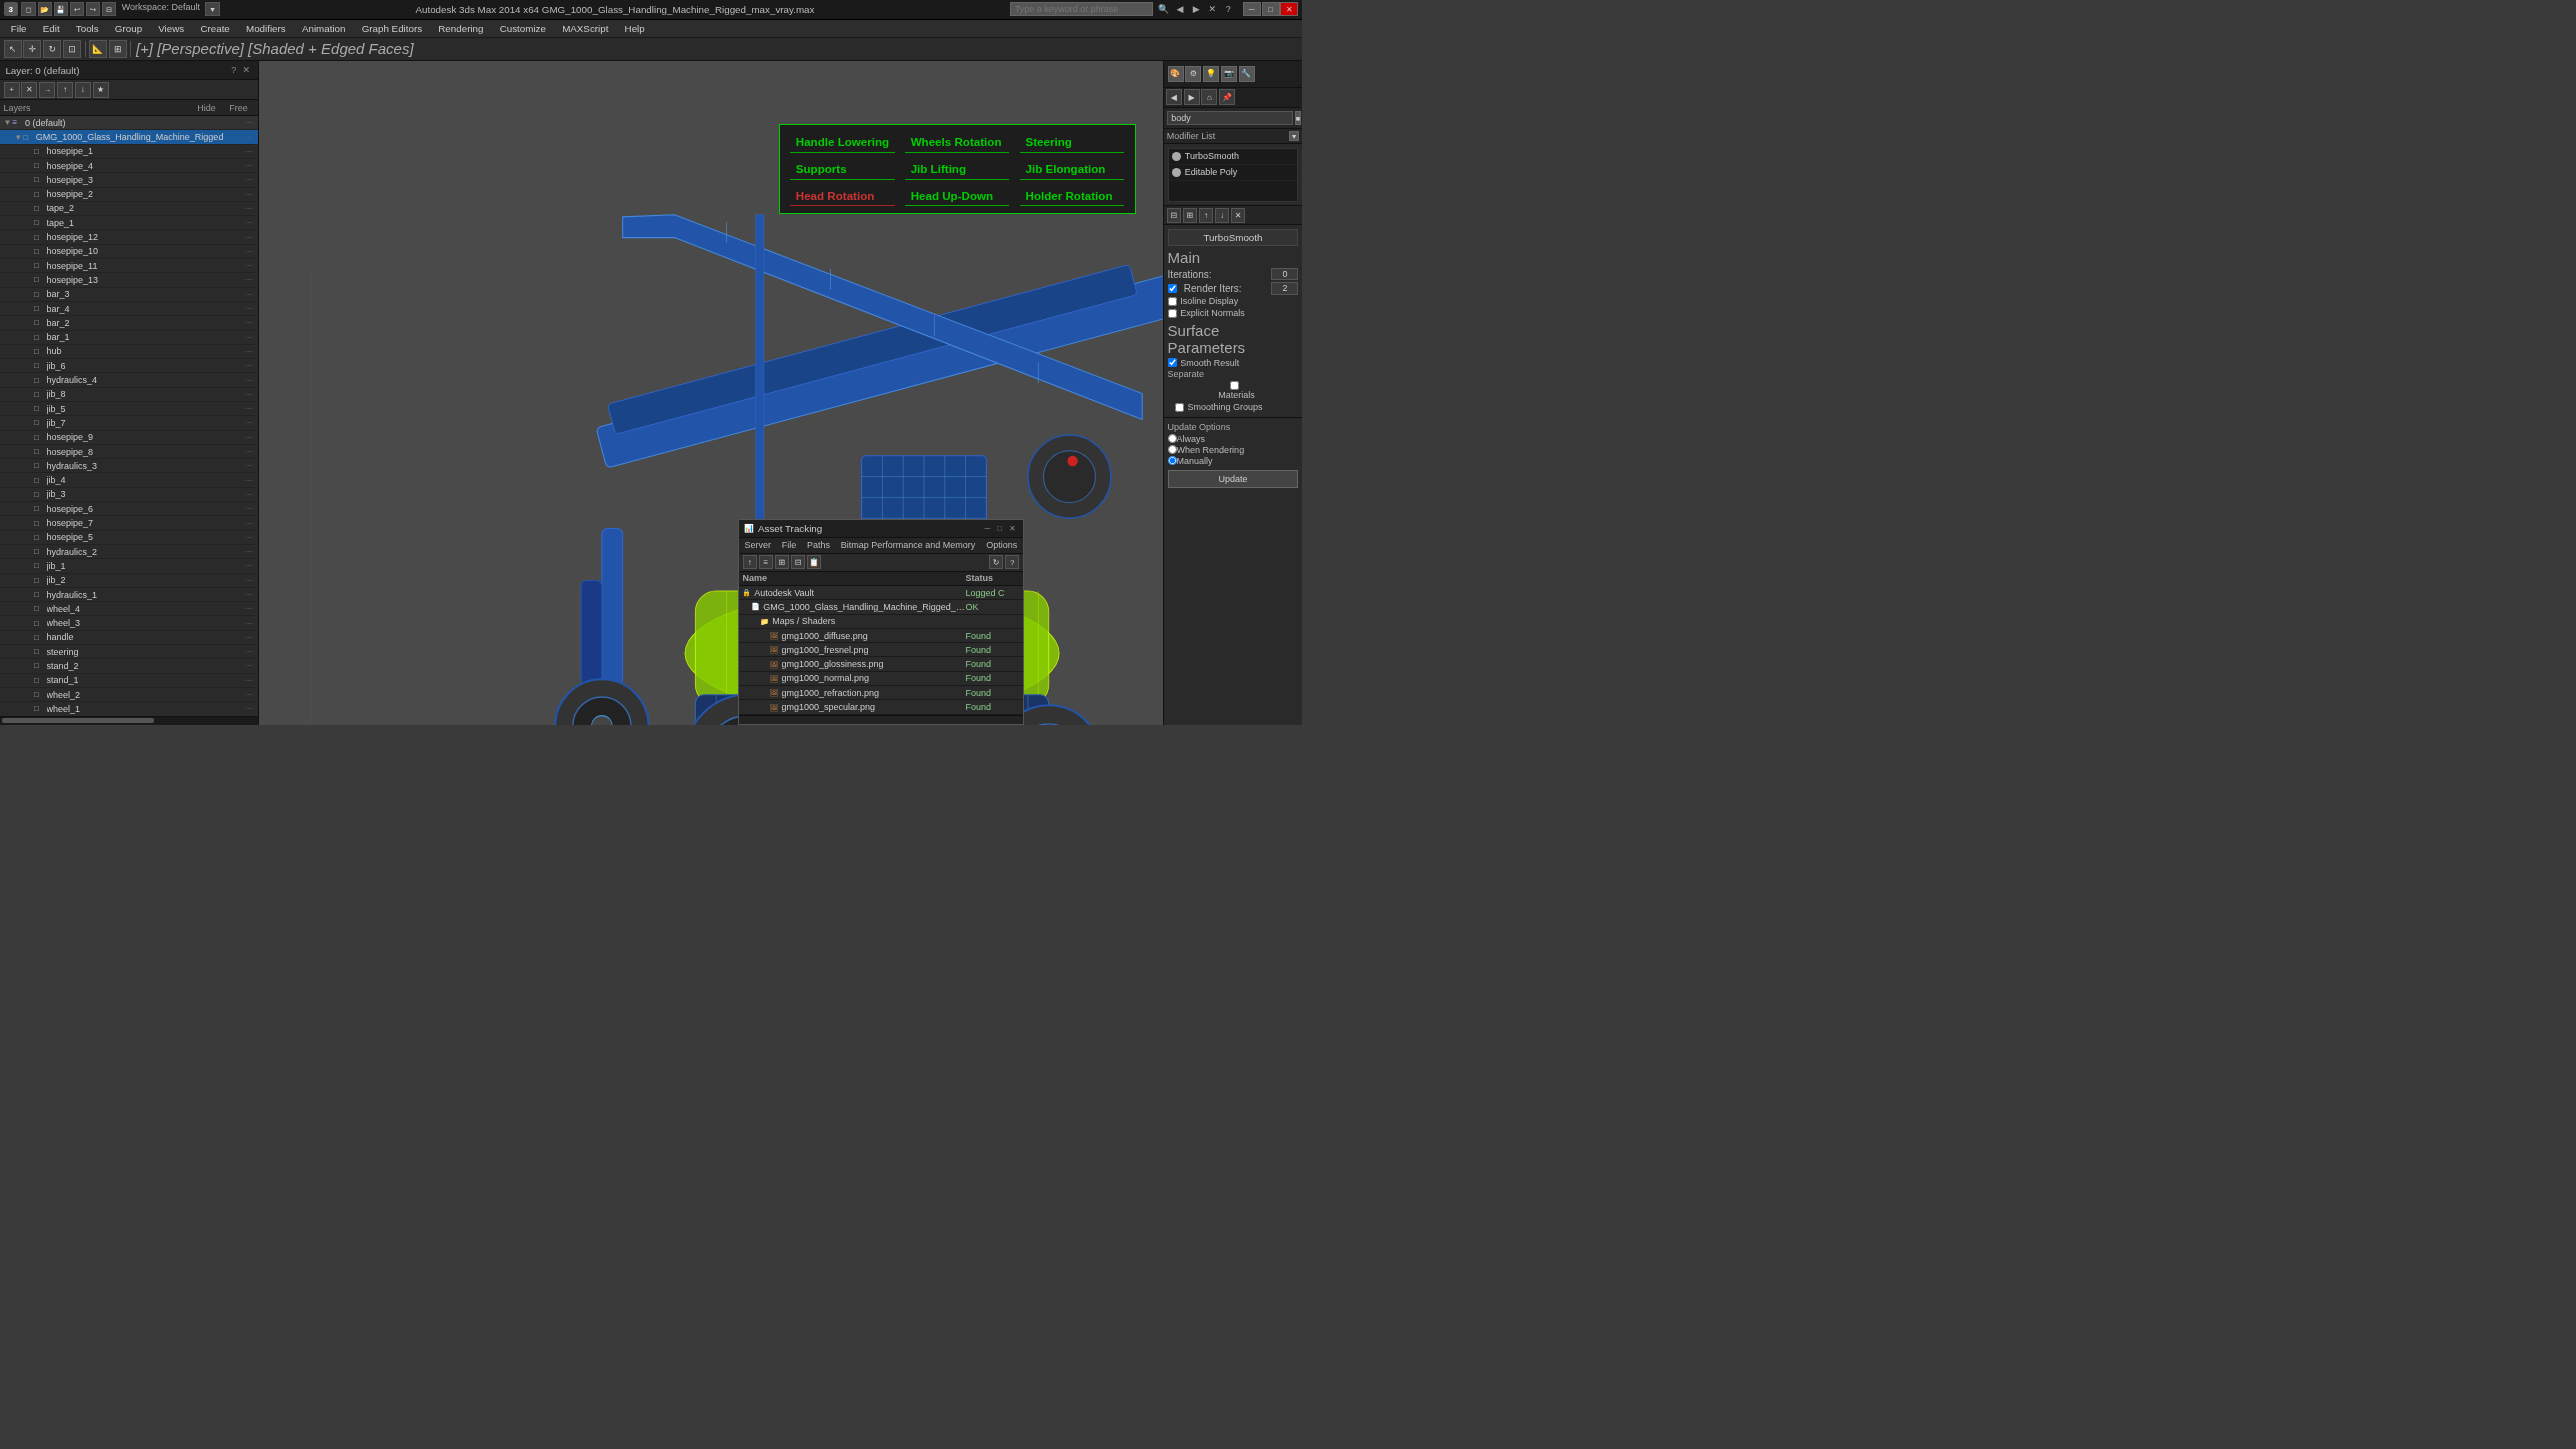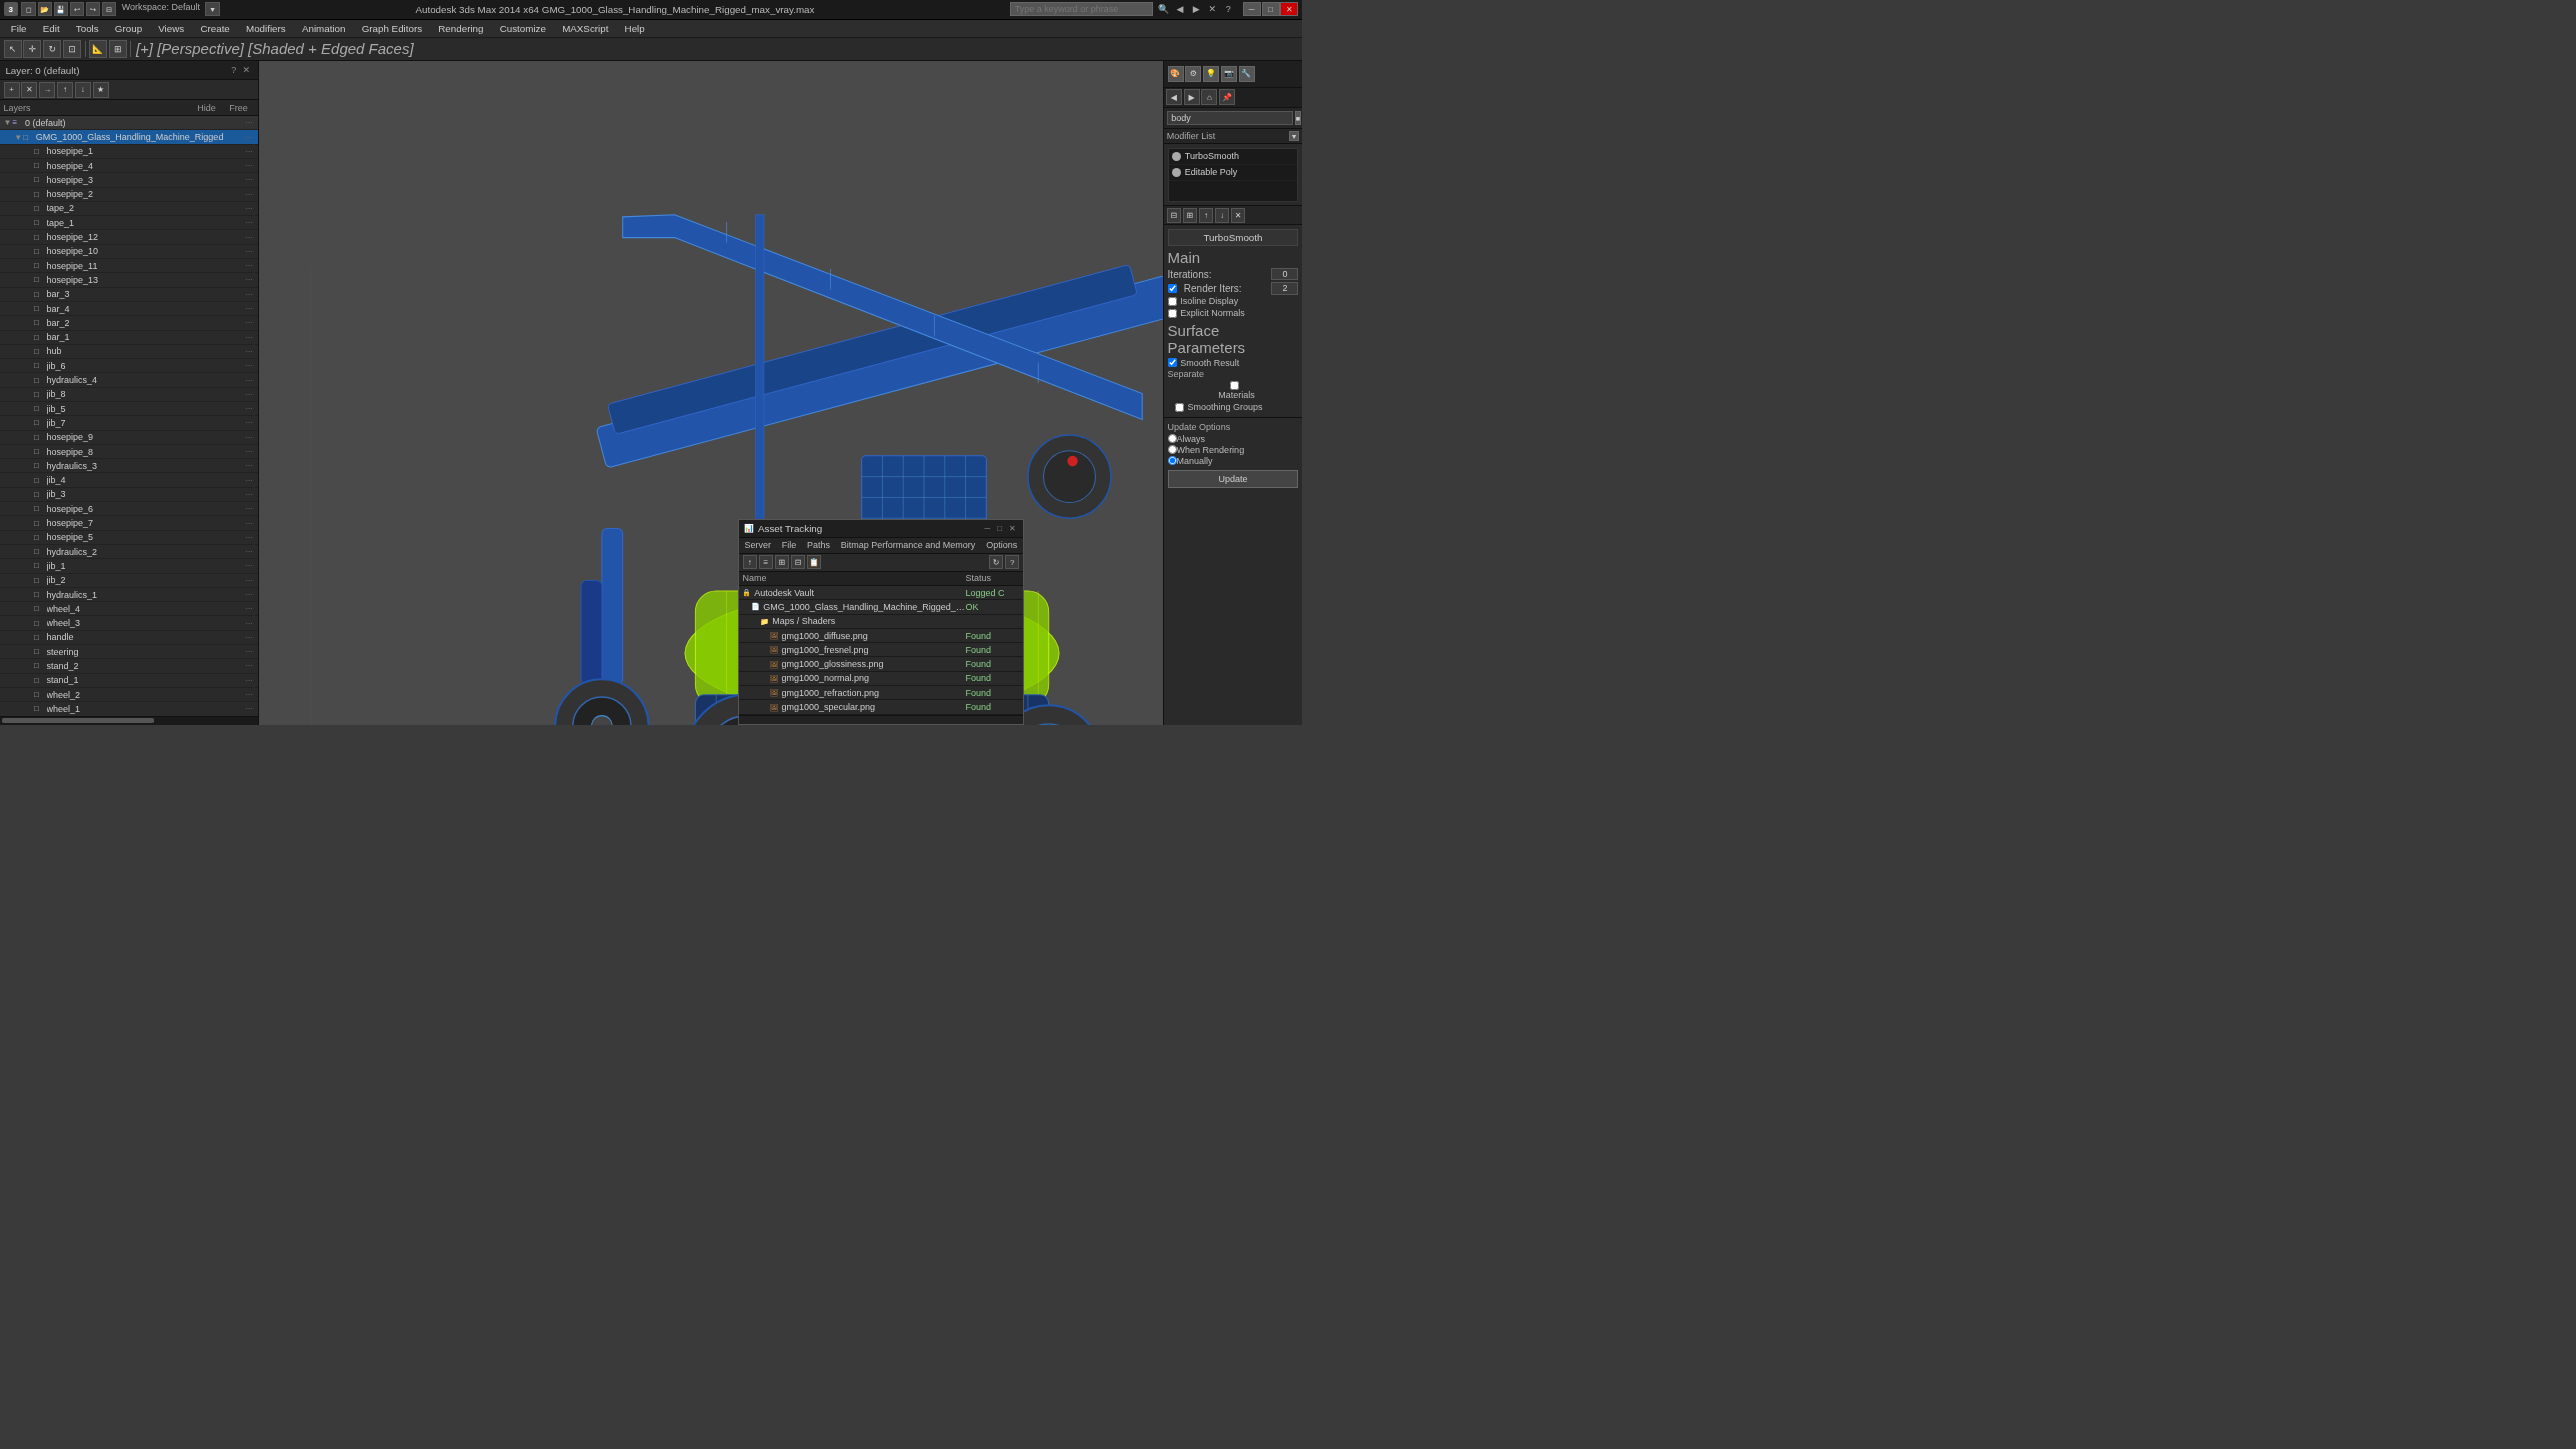--- a/index.html
+++ b/index.html
@@ -372,20 +372,21 @@
       font-size: 8px; cursor: pointer; color: #ccc;
     }
 
     .asset-header {
       height: 14.3px;
       background: #222;
       display: flex;
       align-items: center;
       padding: 0 3.6px;
       border-bottom: 0.9px solid #111;
+      font-weight: bold;
     }
     .asset-col-name { flex: 1; font-size: 9px; color: #aaa; }
     .asset-col-status { width: 54px; font-size: 9px; color: #aaa; }
 
     .asset-list { flex: 1; overflow-y: auto; background: #2a2a2a; }
     .asset-item {
       height: 14.3px;
       display: flex;
       align-items: center;
       padding: 0 3.6px;
@@ -893,20 +894,33 @@
       <circle cx="783" cy="385" r="5" fill="#cc2222"></circle>
 
       <rect x="330" y="450" width="20" height="150" rx="5" fill="#2255aa" stroke="#3366cc" stroke-width="1"></rect>
       <rect x="310" y="500" width="20" height="100" rx="5" fill="#1a3a88" stroke="#2255aa" stroke-width="1"></rect>
 
       <circle cx="330" cy="640" r="45" fill="#333" stroke="#2255aa" stroke-width="2"></circle>
       <circle cx="330" cy="640" r="28" fill="#222" stroke="#3366aa" stroke-width="1.5"></circle>
       <circle cx="330" cy="640" r="10" fill="#444" stroke="#4488cc" stroke-width="1"></circle>
     </svg>
 
+    <div style="position: absolute; top: 63px; right: 27px; border: 1.8px solid #00cc00; padding: 7.2px 10.7px; background: rgba(0,0,0,0.6);">
+      <div style="display: grid; grid-template-columns: 1fr 1fr 1fr; gap: 5.4px 10.7px;">
+        <div style="color: #00cc00; font-size: 11.6px; font-weight: bold; cursor: pointer; padding: 3.6px 5.4px; border-bottom: 0.9px solid #00aa00;">Handle Lowering</div>
+        <div style="color: #00cc00; font-size: 11.6px; font-weight: bold; cursor: pointer; padding: 3.6px 5.4px; border-bottom: 0.9px solid #00aa00;">Wheels Rotation</div>
+        <div style="color: #00cc00; font-size: 11.6px; font-weight: bold; cursor: pointer; padding: 3.6px 5.4px; border-bottom: 0.9px solid #00aa00;">Steering</div>
+        <div style="color: #00cc00; font-size: 11.6px; font-weight: bold; cursor: pointer; padding: 3.6px 5.4px; border-bottom: 0.9px solid #00aa00;">Supports</div>
+        <div style="color: #00cc00; font-size: 11.6px; font-weight: bold; cursor: pointer; padding: 3.6px 5.4px; border-bottom: 0.9px solid #00aa00;">Jib Lifting</div>
+        <div style="color: #00cc00; font-size: 11.6px; font-weight: bold; cursor: pointer; padding: 3.6px 5.4px; border-bottom: 0.9px solid #00aa00;">Jib Elongation</div>
+        <div style="color: #cc3333; font-size: 11.6px; font-weight: bold; cursor: pointer; padding: 3.6px 5.4px; border-bottom: 0.9px solid #aa2222;">Head Rotation</div>
+        <div style="color: #00cc00; font-size: 11.6px; font-weight: bold; cursor: pointer; padding: 3.6px 5.4px; border-bottom: 0.9px solid #00aa00;">Head Up-Down</div>
+        <div style="color: #00cc00; font-size: 11.6px; font-weight: bold; cursor: pointer; padding: 3.6px 5.4px; border-bottom: 0.9px solid #00aa00;">Holder Rotation</div>
+      </div>
+    </div>
 
     <div class="asset-panel">
       <div class="asset-title-bar">
         <span class="asset-title-icon">📊</span>
         <span class="asset-title-text">Asset Tracking</span>
         <div class="asset-title-btns">
           <div class="asset-tb">─</div>
           <div class="asset-tb">□</div>
           <div class="asset-tb">✕</div>
         </div>

